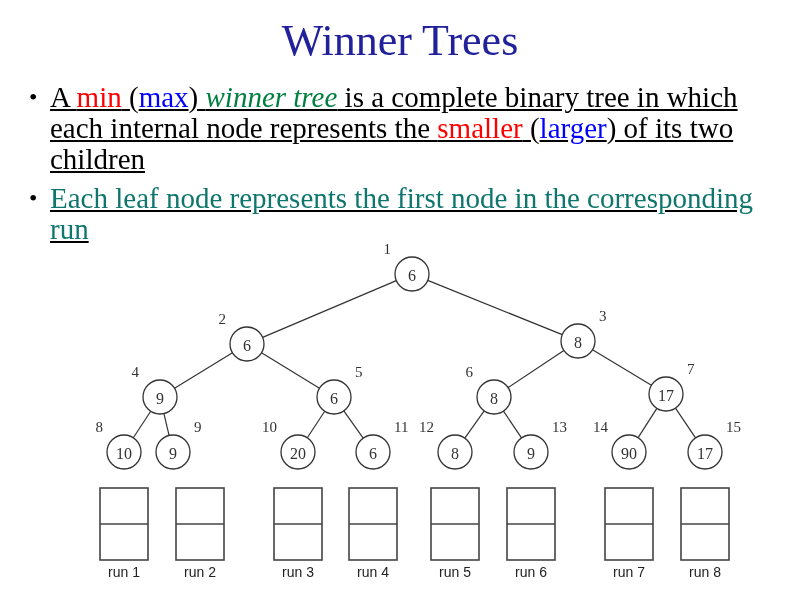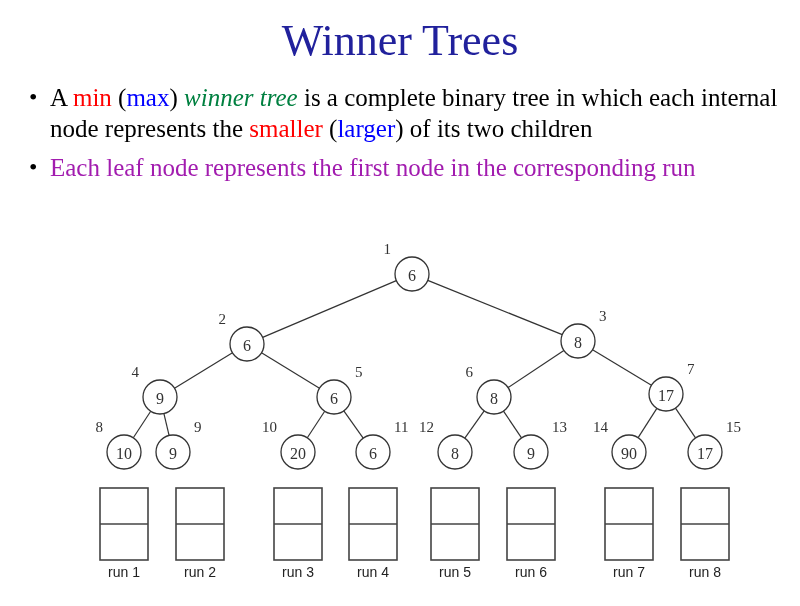--- a/index.html
+++ b/index.html
@@ -47,24 +47,25 @@
     flex: 0 0 28px;
     font-size: 24px;
     line-height: 31px;
     text-align: left;
     padding-left: 7px;
     box-sizing: border-box;
     color: #000000;
   }
   .bullet-text {
     flex: 1 1 auto;
-    font-size: 25px;
+    font-size: 29px;
     line-height: 31px;
     color: #000000;
     font-family: "Liberation Serif", "DejaVu Serif", serif;
+    text-decoration: underline;
   }
 
   .tree-wrap {
     position: absolute;
     left: 0;
     top: 0;
     width: 800px;
     height: 606px;
     pointer-events: none;
   }
@@ -116,21 +117,21 @@
 
   <div class="slide-title">Winner Trees</div>
 
   <div class="bullets">
     <div class="bullet-row">
       <div class="bullet-dot">•</div>
       <div class="bullet-text" id="bullet-text-1"><span style="color: rgb(0, 0, 0);">A </span><span style="color: rgb(255, 0, 0);">min</span><span style="color: rgb(0, 0, 0);"> (</span><span style="color: rgb(0, 0, 255);">max</span><span style="color: rgb(0, 0, 0);">) </span><span style="color: rgb(0, 128, 64); font-style: italic;">winner tree</span><span style="color: rgb(0, 0, 0);"> is a complete binary tree in which each internal node represents the </span><span style="color: rgb(255, 0, 0);">smaller</span><span style="color: rgb(0, 0, 0);"> (</span><span style="color: rgb(0, 0, 255);">larger</span><span style="color: rgb(0, 0, 0);">) of its two children</span></div>
     </div>
     <div class="bullet-row" style="margin-top:8px;">
       <div class="bullet-dot">•</div>
-      <div class="bullet-text" id="bullet-text-2"><span style="color: #a21caf;">Each leaf node represents the first node in the corresponding run</span></div>
+      <div class="bullet-text" id="bullet-text-2"><span style="color: #0f766e;">Each leaf node represents the first node in the corresponding run</span></div>
     </div>
   </div>
 
   <div class="tree-wrap">
     <svg class="tree" width="800" height="606" viewBox="0 0 800 606">
       <g id="edges-layer">
           <line x1="396.3501097081206" y1="280.63934739655485" x2="262.6498902918794" y2="337.36065260344515" class="edge"></line>
           <line x1="427.7643791462707" y1="280.36273134216947" x2="562.2356208537293" y2="334.63726865783053" class="edge"></line>
           <line x1="232.48184793935127" y1="352.8443914852228" x2="174.51815206064873" y2="388.1556085147772" class="edge"></line>
           <line x1="261.51815206064873" y1="352.8443914852228" x2="319.48184793935127" y2="388.1556085147772" class="edge"></line>

